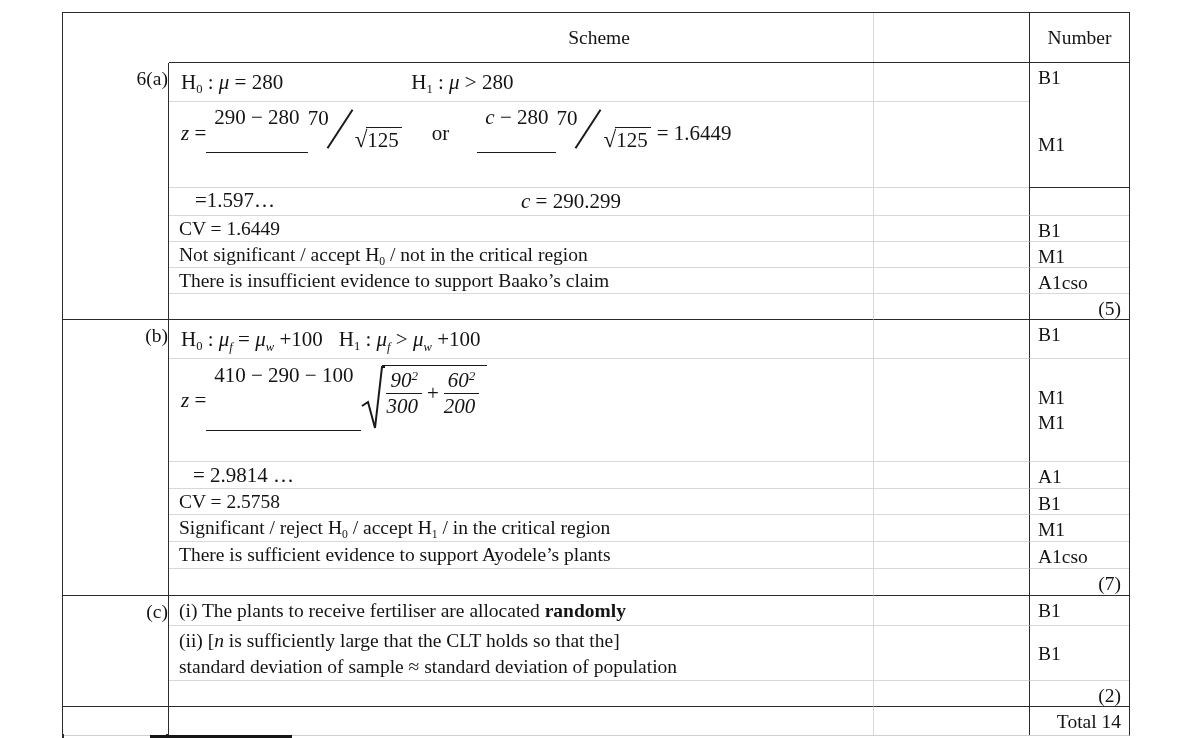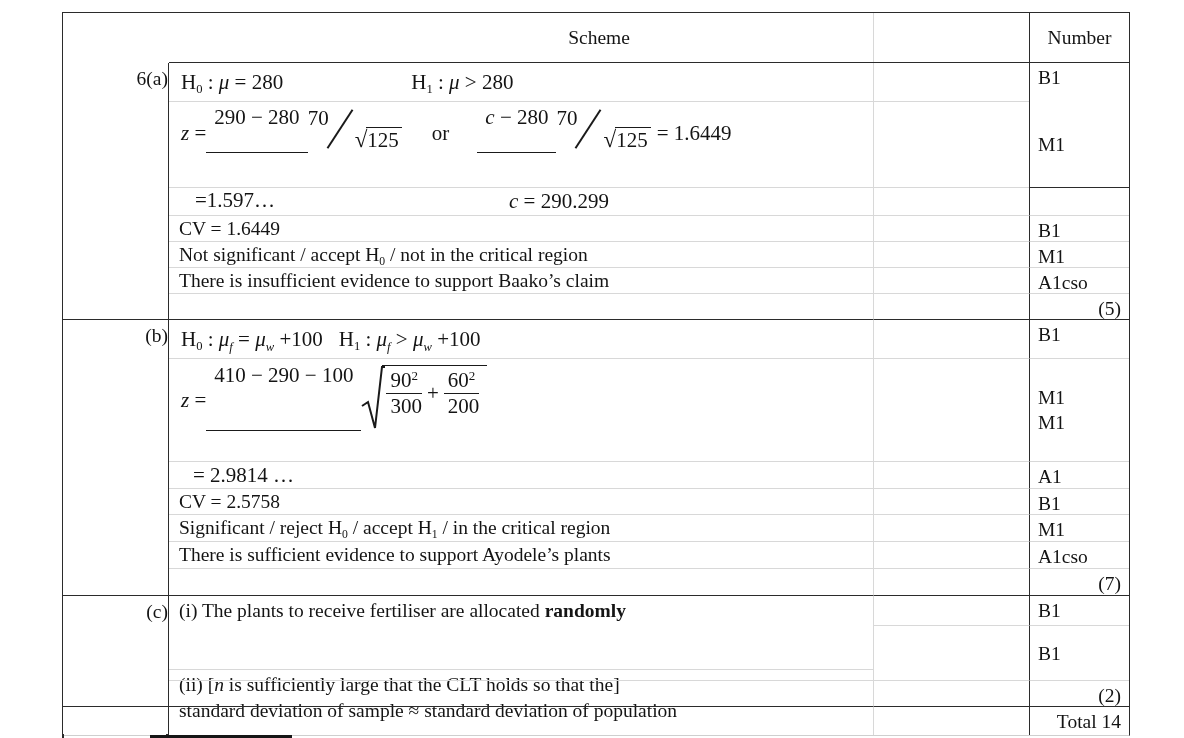--- a/index.html
+++ b/index.html
@@ -42,26 +42,26 @@
   .frac{display:inline-flex;flex-direction:row;align-items:center;}
   .fnum{border-bottom:1.7px solid #1a1a1a;padding:0 8px 2px 8px;align-self:stretch;text-align:center;white-space:nowrap;}
   .slfrac{display:inline-flex;align-items:flex-start;padding-top:1px;}
   .sl-slash{display:inline-block;width:2px;height:46px;background:#1a1a1a;transform:rotate(33deg);margin:0 14px 0 10px;}
   .sl-bot{display:inline-block;margin-top:20px;}
   .sqrt{white-space:nowrap;}
   .rsign{display:inline-block;font-size:1.1em;letter-spacing:-1px;}
   .rbody{display:inline-block;border-top:1.7px solid #1a1a1a;padding:0 3px 0 1px;}
   .bigroot{display:inline-flex;align-items:flex-start;margin-top:2px;}
   .brbody{display:inline-flex;align-items:center;border-top:1.7px solid #1a1a1a;padding:3px 8px 0 4px;margin-left:-3px;}
-  .sfrac{display:inline-flex;flex-direction:column;align-items:flex-end;line-height:23px;}
+  .sfrac{display:inline-flex;flex-direction:column;align-items:flex-start;line-height:23px;font-style:italic;}
   .sn{border-bottom:1.5px solid #1a1a1a;padding:0 4px 1px 4px;align-self:stretch;text-align:center;white-space:nowrap;}
   .sd{padding-top:1px;}
   .plus{margin:0 5px;}
-  .abs-right{position:absolute;left:340px;top:1px;}
-  .twoline{line-height:26px;padding-top:2px;margin-top:44px;}
+  .abs-right{position:absolute;left:352px;top:1px;}
+  .twoline{line-height:26px;padding-top:2px;}
   
   .pseg{position:absolute;background:#2b2b2b;}
   .pblob{position:absolute;left:150px;top:735px;width:142px;height:3px;background:#161616;}
 </style>
 </head>
 <body>
 
 <div class="ms-table">
 
   <div class="cell hdr bb-dark" style="grid-area:1/2/2/4">

